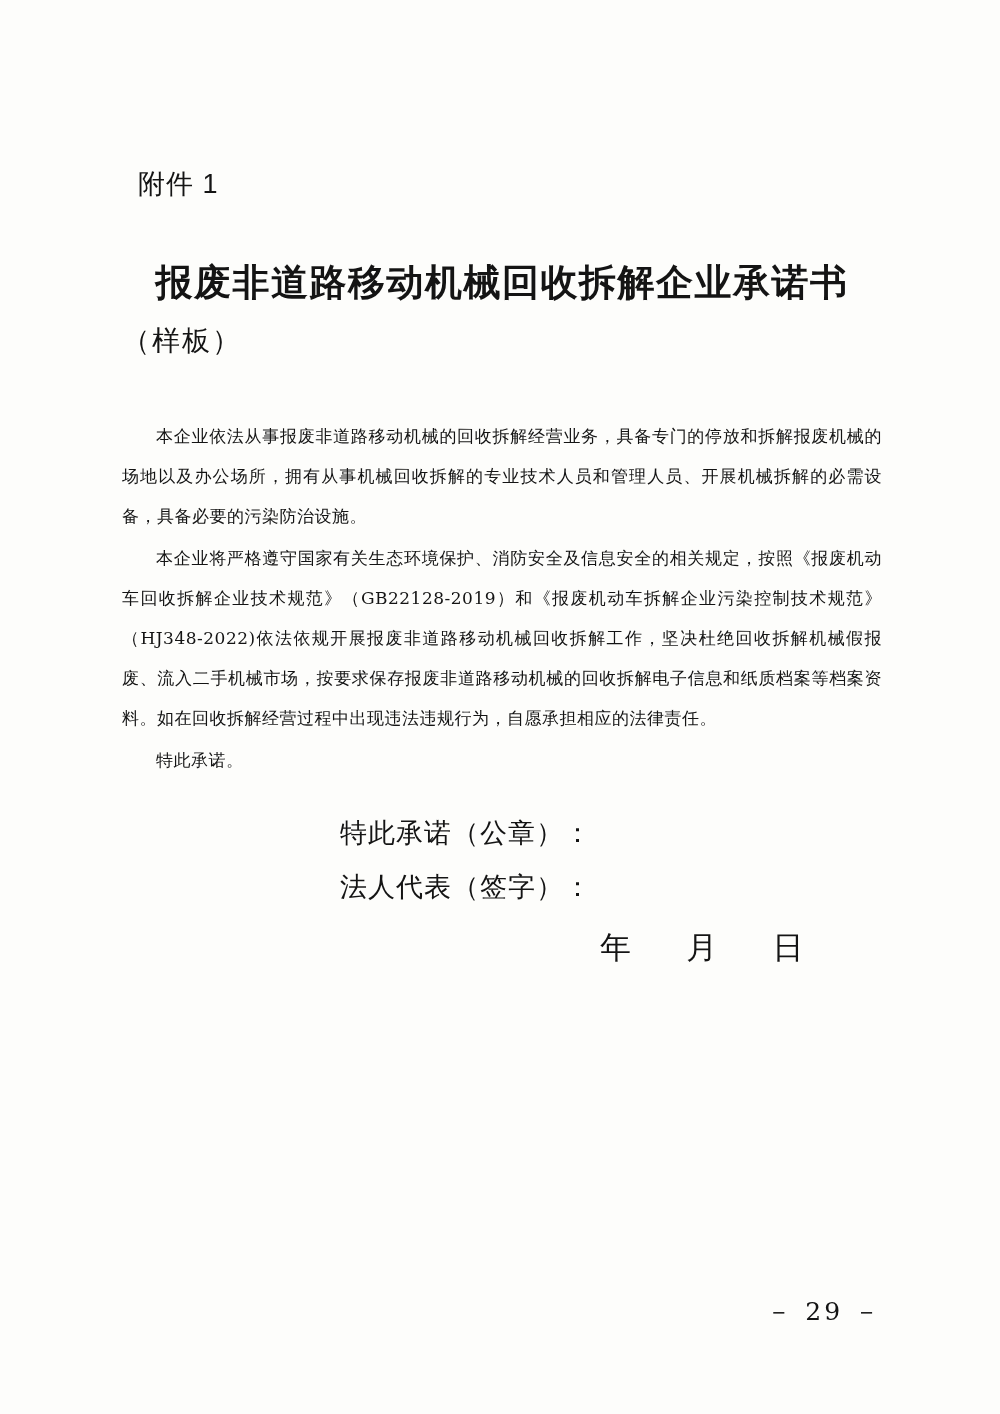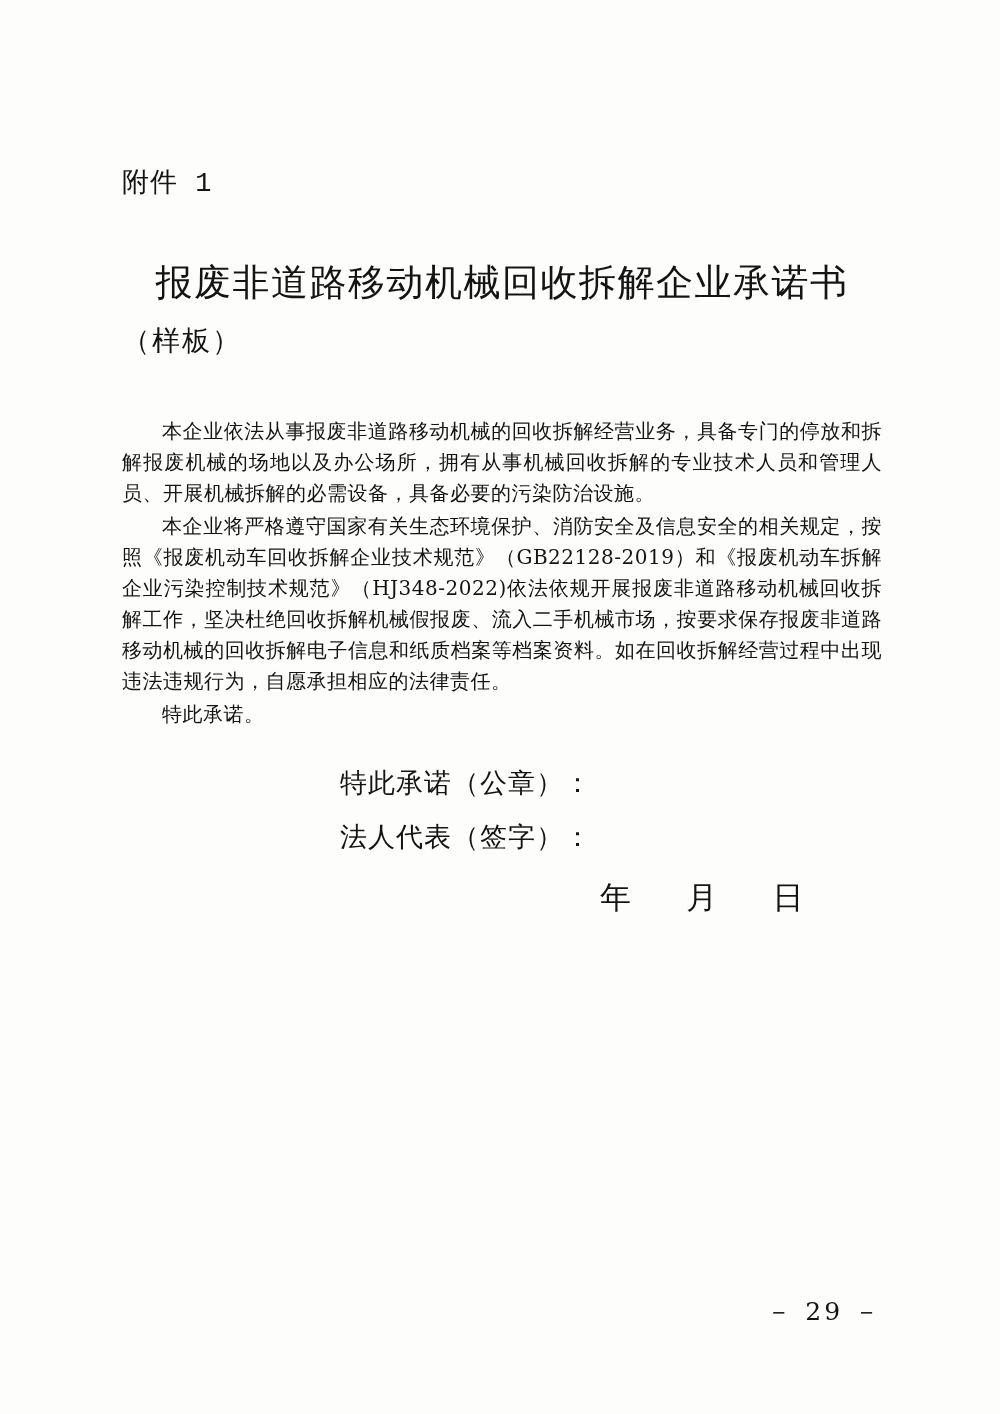--- a/index.html
+++ b/index.html
@@ -25,45 +25,45 @@
   .content {
     position: absolute;
     left: 122px;
     top: 168px;
     width: 760px;
   }
   .attachment-label {
     font-size: 27px;
     letter-spacing: 1px;
     line-height: 1.2;
-    margin: 0 0 58px 0;
-    font-family: Liberation Mono, monospace;
+    margin: 0 0 58px 16px;
+    font-family: Liberation Sans, sans-serif;
   }
   .doc-title {
     text-align: center;
     font-size: 37px;
-    font-weight: normal;
+    font-weight: bold;
     letter-spacing: 1.5px;
     line-height: 1.35;
     margin: 0;
     font-family: "DejaVu Sans", "Liberation Sans", sans-serif;
   }
   .doc-subtitle {
     font-size: 28px;
     letter-spacing: 2px;
     margin: 14px 0 0 0;
     padding-right: 4px;
     font-family: "DejaVu Serif", "Liberation Serif", serif;
   }
   .body-block {
     margin-top: 56px;
   }
   .para {
-    font-size: 20px;
-    line-height: 31px;
+    font-size: 17px;
+    line-height: 40px;
     text-align: justify;
     text-justify: inter-ideograph;
     text-indent: 2em;
     margin: 0 0 2px 0;
     letter-spacing: 0.5px;
   }
   .sign-block {
     margin-top: 28px;
     padding-left: 218px;
   }

